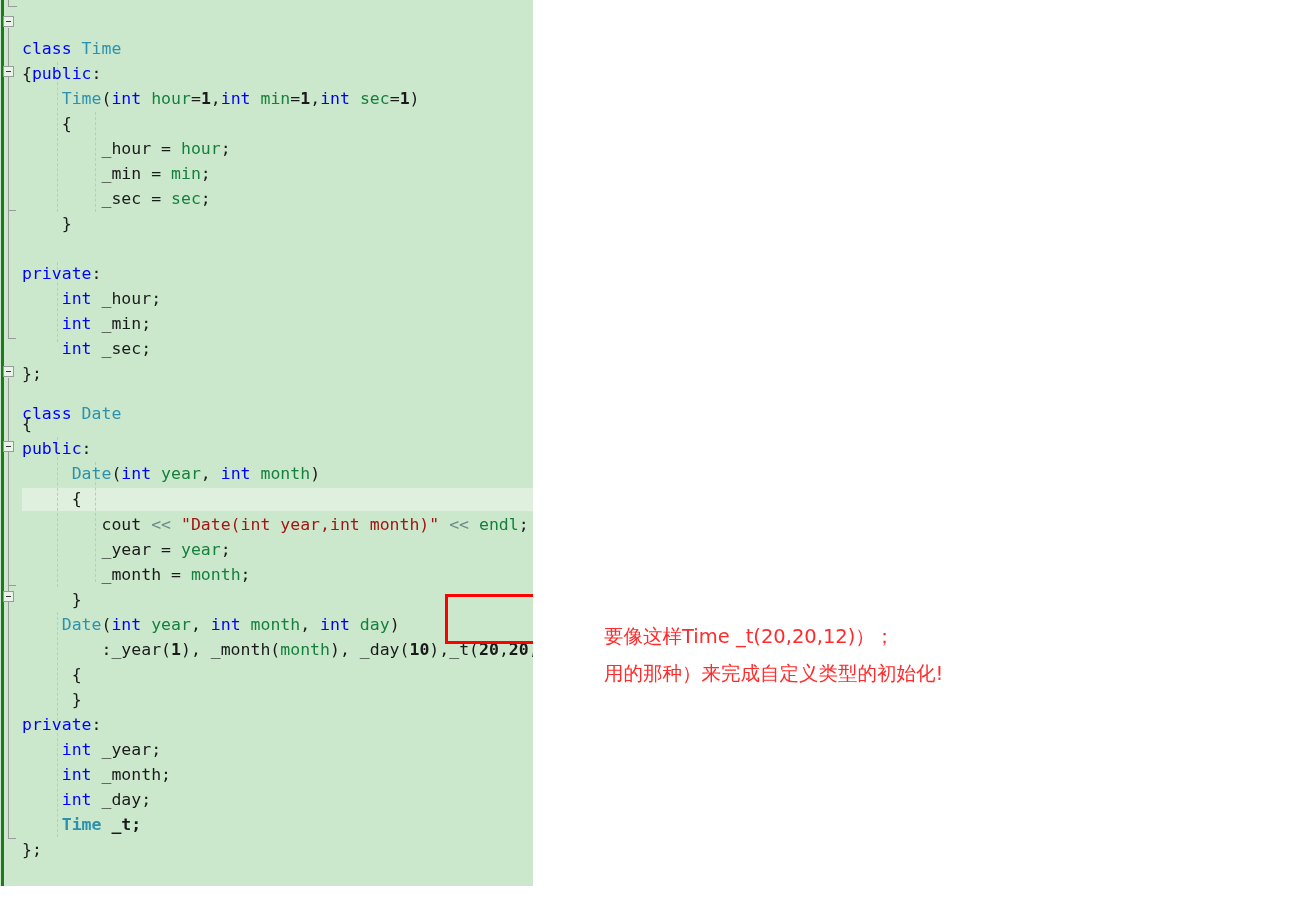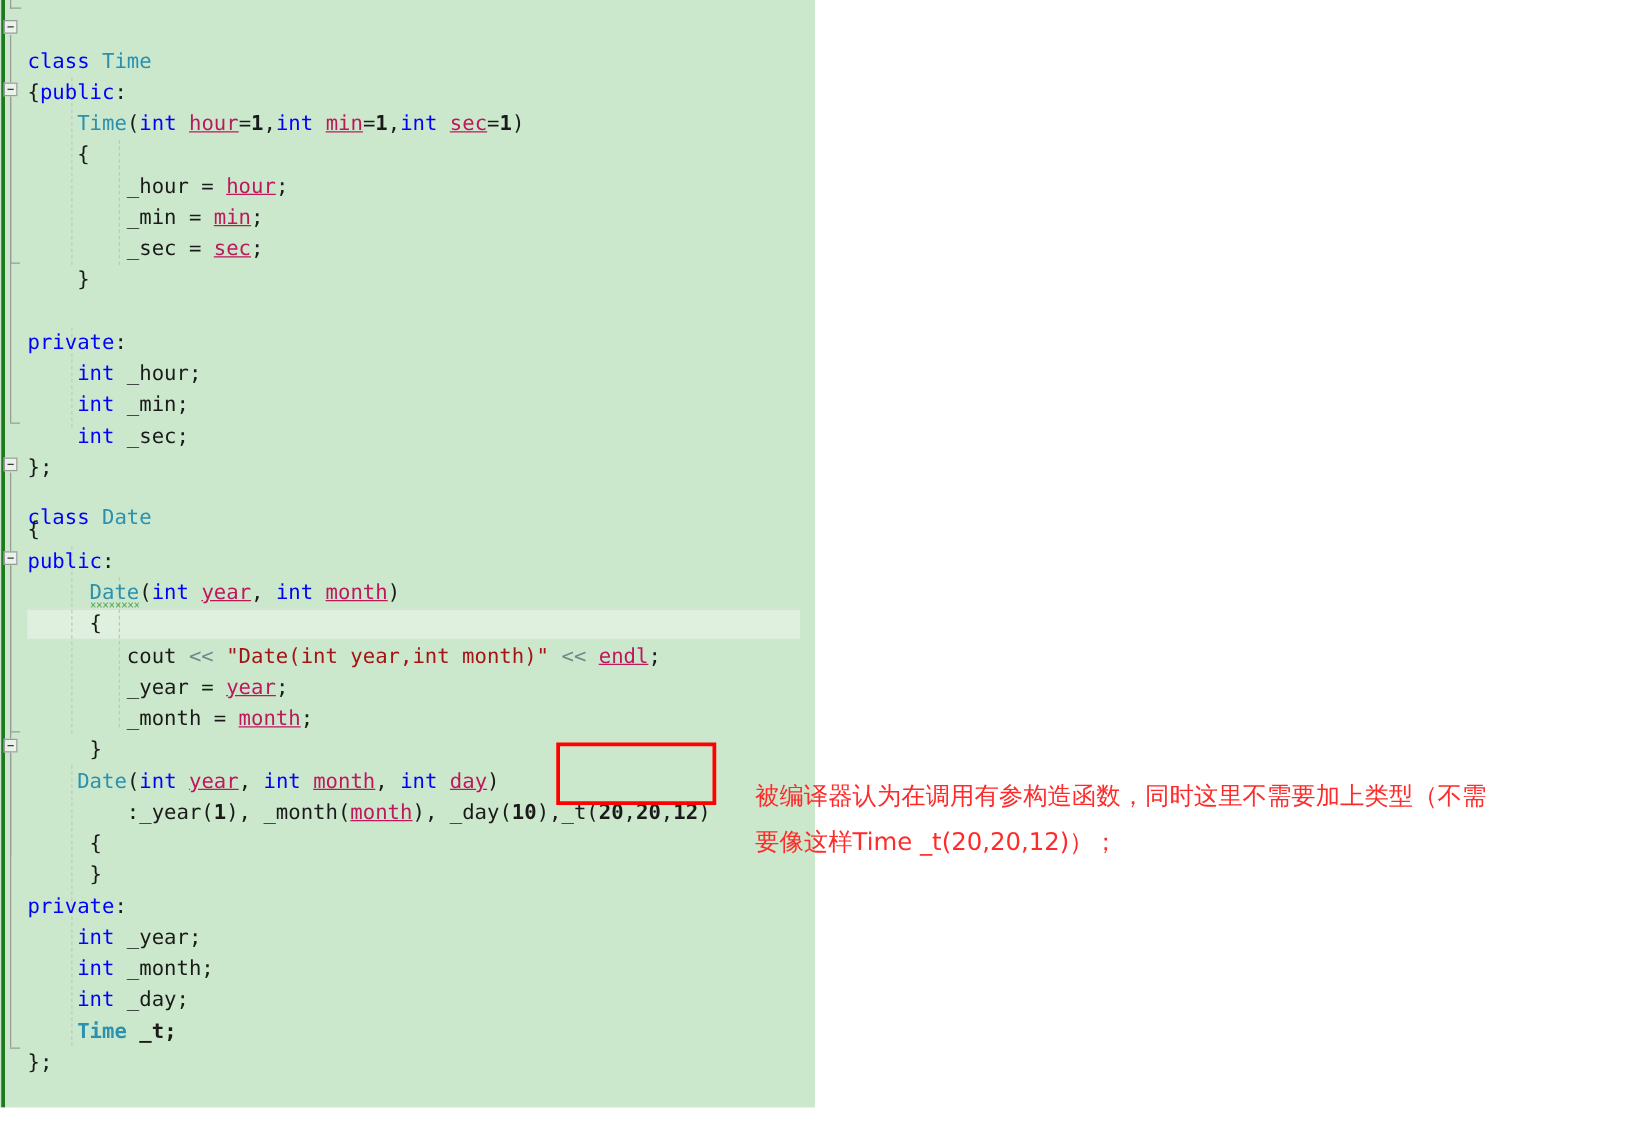--- a/index.html
+++ b/index.html
@@ -1,21 +1,21 @@
 <!DOCTYPE html>
 <html><head>
 <meta charset="utf-8">
 <style>
   html,body{margin:0;padding:0;background:#ffffff;}
   body{width:1311px;height:905px;position:relative;overflow:hidden;
        font-family:"Liberation Serif",serif;}
 
   
   #editor{
-    position:absolute;left:0;top:0;width:652px;height:886px;
+    position:absolute;left:0;top:0;width:533px;height:886px;
     background:#cce8cc;overflow:hidden;
   }
   
   #change-bar{
     position:absolute;left:1px;top:0;width:3px;height:886px;
     background:#1f7a1f;
   }
   
   #fold-col{
     position:absolute;left:0;top:0;width:22px;height:886px;
@@ -35,21 +35,21 @@
     position:absolute;left:22px;top:487px;width:618px;height:25px;
     background:#dff0df;
     border-top:1px solid #d7dee7;
     border-bottom:1px solid #d7dee7;
     box-sizing:border-box;
   }
 
   
   .kw   {color:#0000ff;}              
   .typ  {color:#2b91af;}              
-  .idn  {color:#be185d;text-decoration:underline;}              
+  .idn  {color:#15803d;}              
   .str  {color:#a31515;}              
   .op   {color:#6a8a8a;}              
   .pln  {color:#1a1a1a;}
   .num  {color:#1a1a1a;font-weight:bold;}
 
   
   .squiggle{
     position:relative;
     text-decoration:none;
     background-repeat:repeat-x;
@@ -236,15 +236,15 @@
     <span class="code-text"><span class="pln">    </span><span class="typ">Time</span><span class="pln"> _t;</span></span>
   </div>
   <div class="code-line" style="top:812px;">
     <span class="code-text"><span class="pln">};</span></span>
   </div>
 
   <div id="red-box"></div>
 </div>
 
 <div id="annotation">
-  <span class="ann-line">被编译器认为在调用有参构造函数，同时这里不需要加上类型（不需</span>
   <span class="ann-line">要像这样Time _t(20,20,12)）；</span>
+  <span class="ann-line">用的那种）来完成自定义类型的初始化!</span>
 </div>
 
 </body></html>

